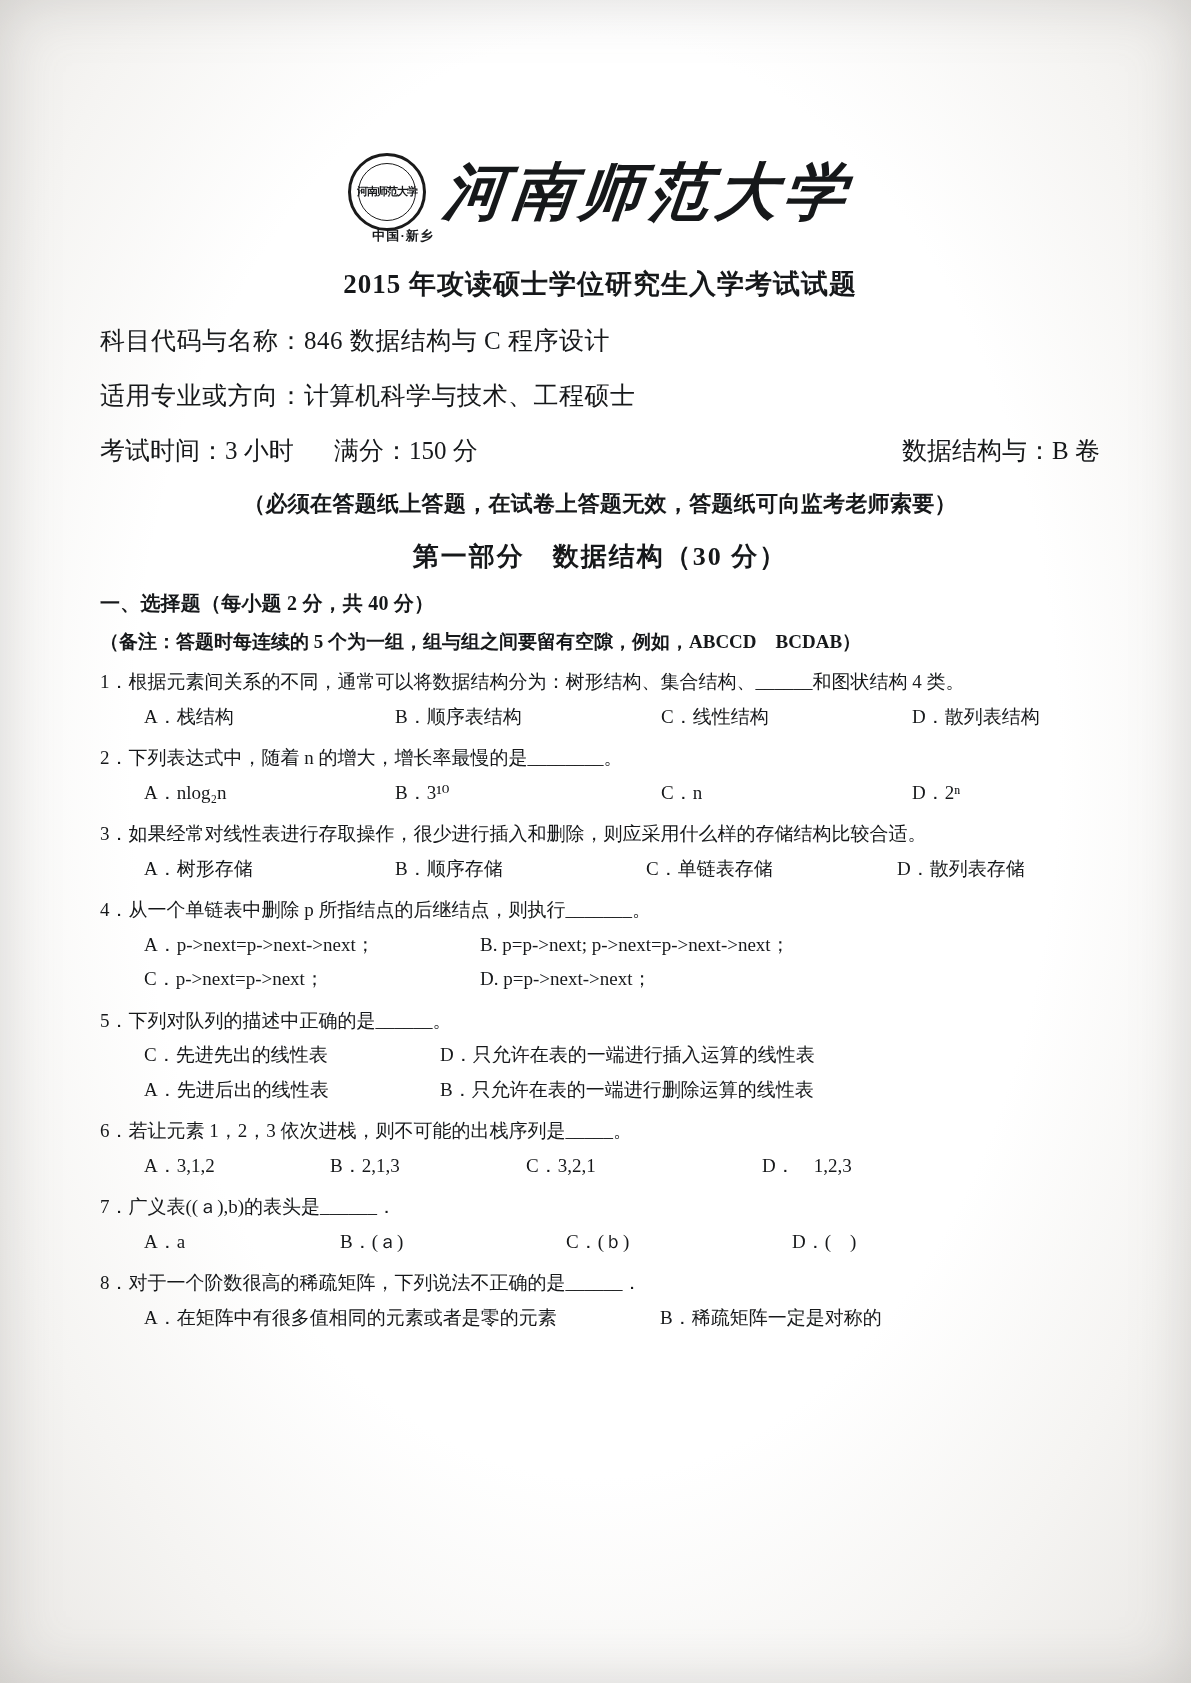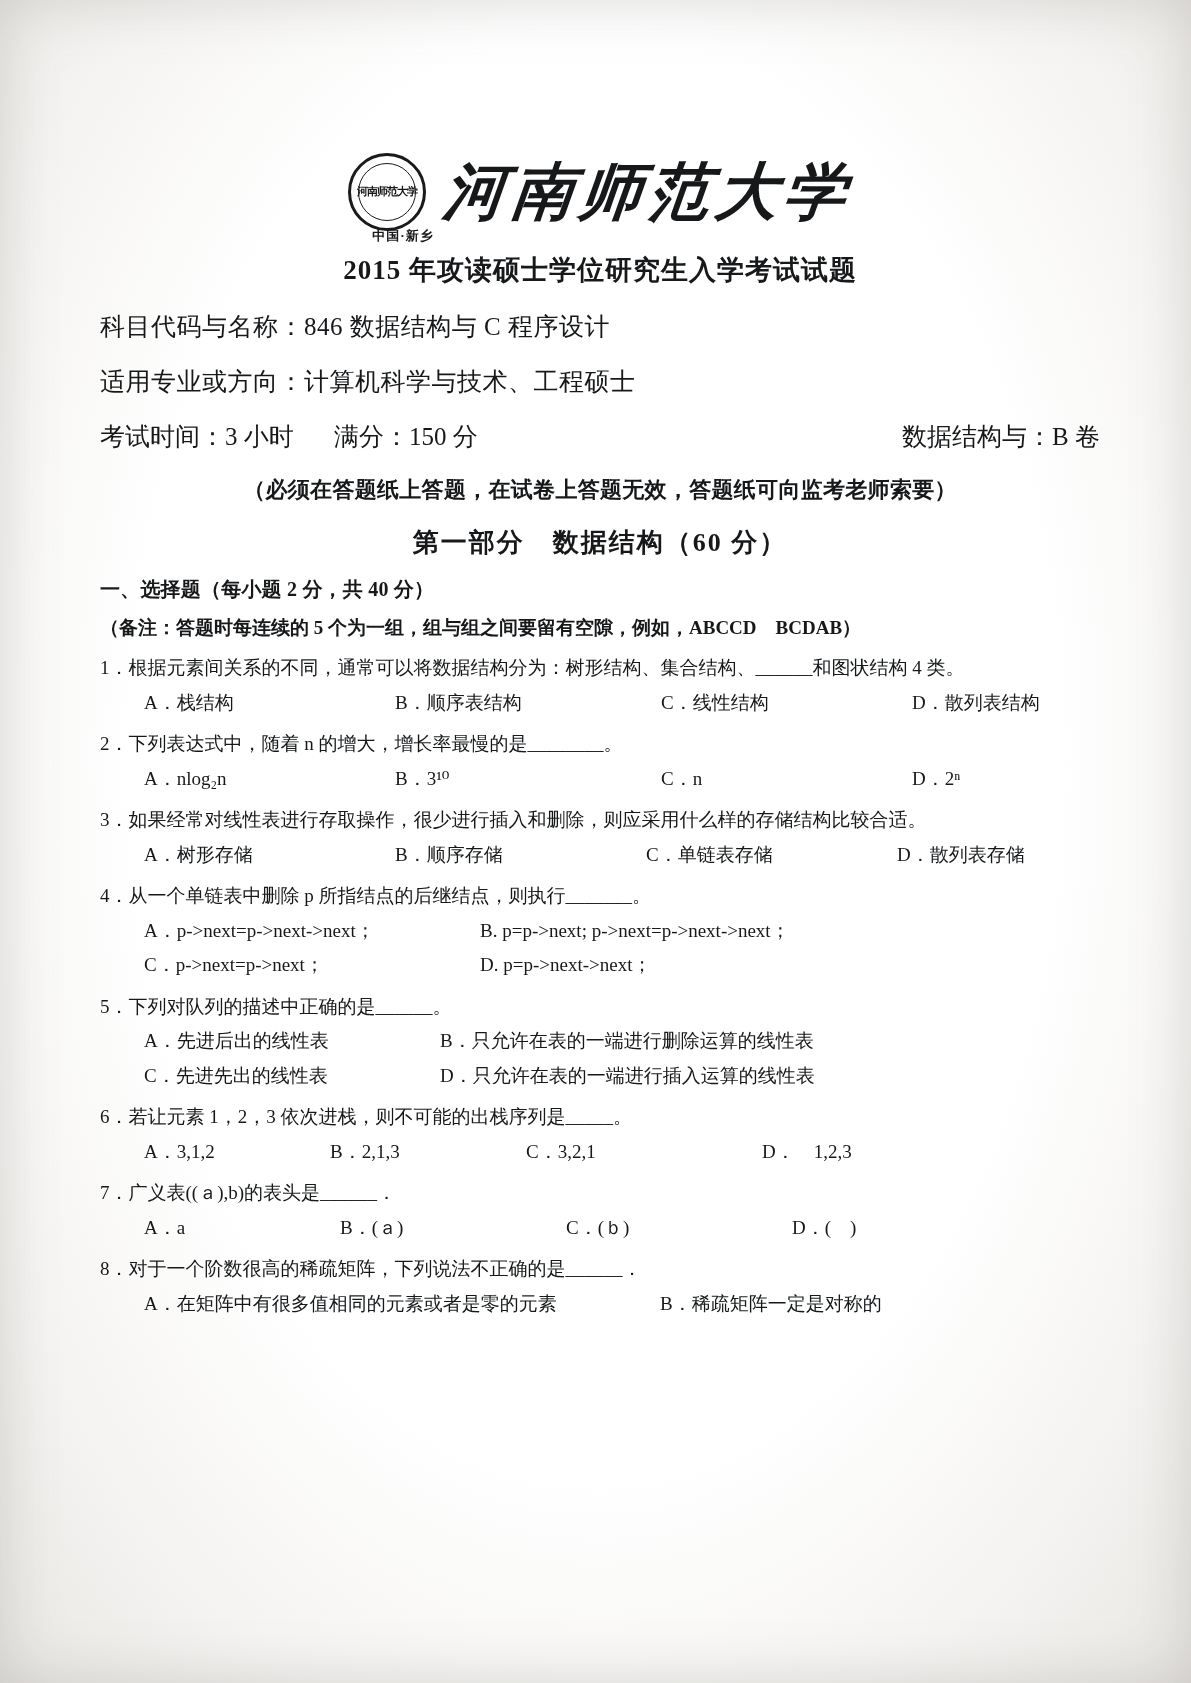--- a/index.html
+++ b/index.html
@@ -91,21 +91,21 @@
     font-weight: bold;
     letter-spacing: 6px;
     font-style: italic;
     transform: skewX(-6deg);
     white-space: nowrap;
   }
   .exam-title {
     text-align: center;
     font-size: 27px;
     font-weight: bold;
-    margin-top: 18px;
+    margin-top: 32px;
     letter-spacing: 1px;
   }
   .meta-line {
     font-size: 25px;
     margin-top: 22px;
     letter-spacing: 0.5px;
   }
   .meta-row {
     display: flex;
     justify-content: space-between;
@@ -185,21 +185,21 @@
     <div class="meta-row">
       <div class="left">
         <span>考试时间：3 小时</span>
         <span>满分：150 分</span>
       </div>
       <div class="right">数据结构与：B 卷</div>
     </div>
 
     <div class="notice">（必须在答题纸上答题，在试卷上答题无效，答题纸可向监考老师索要）</div>
 
-    <div class="part-title">第一部分　数据结构（60 分）</div>
+    <div class="part-title">第一部分　数据结构（30 分）</div>
 
     <div class="section-head">一、选择题（每小题 2 分，共 40 分）</div>
     <div class="section-note">（备注：答题时每连续的 5 个为一组，组与组之间要留有空隙，例如，ABCCD　BCDAB）</div>
 
     <div class="q">
       <div class="q-stem">1．根据元素间关系的不同，通常可以将数据结构分为：树形结构、集合结构、______和图状结构 4 类。</div>
       <div class="opts">
         <div class="opt" style="width:215px">A．栈结构</div>
         <div class="opt" style="width:230px">B．顺序表结构</div>
         <div class="opt" style="width:215px">C．线性结构</div>
@@ -235,26 +235,26 @@
       </div>
       <div class="opts two">
         <div class="opt" style="width:300px">C．p-&gt;next=p-&gt;next；</div>
         <div class="opt">D. p=p-&gt;next-&gt;next；</div>
       </div>
     </div>
 
     <div class="q">
       <div class="q-stem">5．下列对队列的描述中正确的是______。</div>
       <div class="opts two">
+        <div class="opt" style="width:260px">C．先进先出的线性表</div>
+        <div class="opt">D．只允许在表的一端进行插入运算的线性表</div>
+      </div>
+      <div class="opts two">
         <div class="opt" style="width:260px">A．先进后出的线性表</div>
         <div class="opt">B．只允许在表的一端进行删除运算的线性表</div>
-      </div>
-      <div class="opts two">
-        <div class="opt" style="width:260px">C．先进先出的线性表</div>
-        <div class="opt">D．只允许在表的一端进行插入运算的线性表</div>
       </div>
     </div>
 
     <div class="q">
       <div class="q-stem">6．若让元素 1，2，3 依次进栈，则不可能的出栈序列是_____。</div>
       <div class="opts">
         <div class="opt" style="width:150px">A．3,1,2</div>
         <div class="opt" style="width:160px">B．2,1,3</div>
         <div class="opt" style="width:200px">C．3,2,1</div>
         <div class="opt">D．　1,2,3</div>

